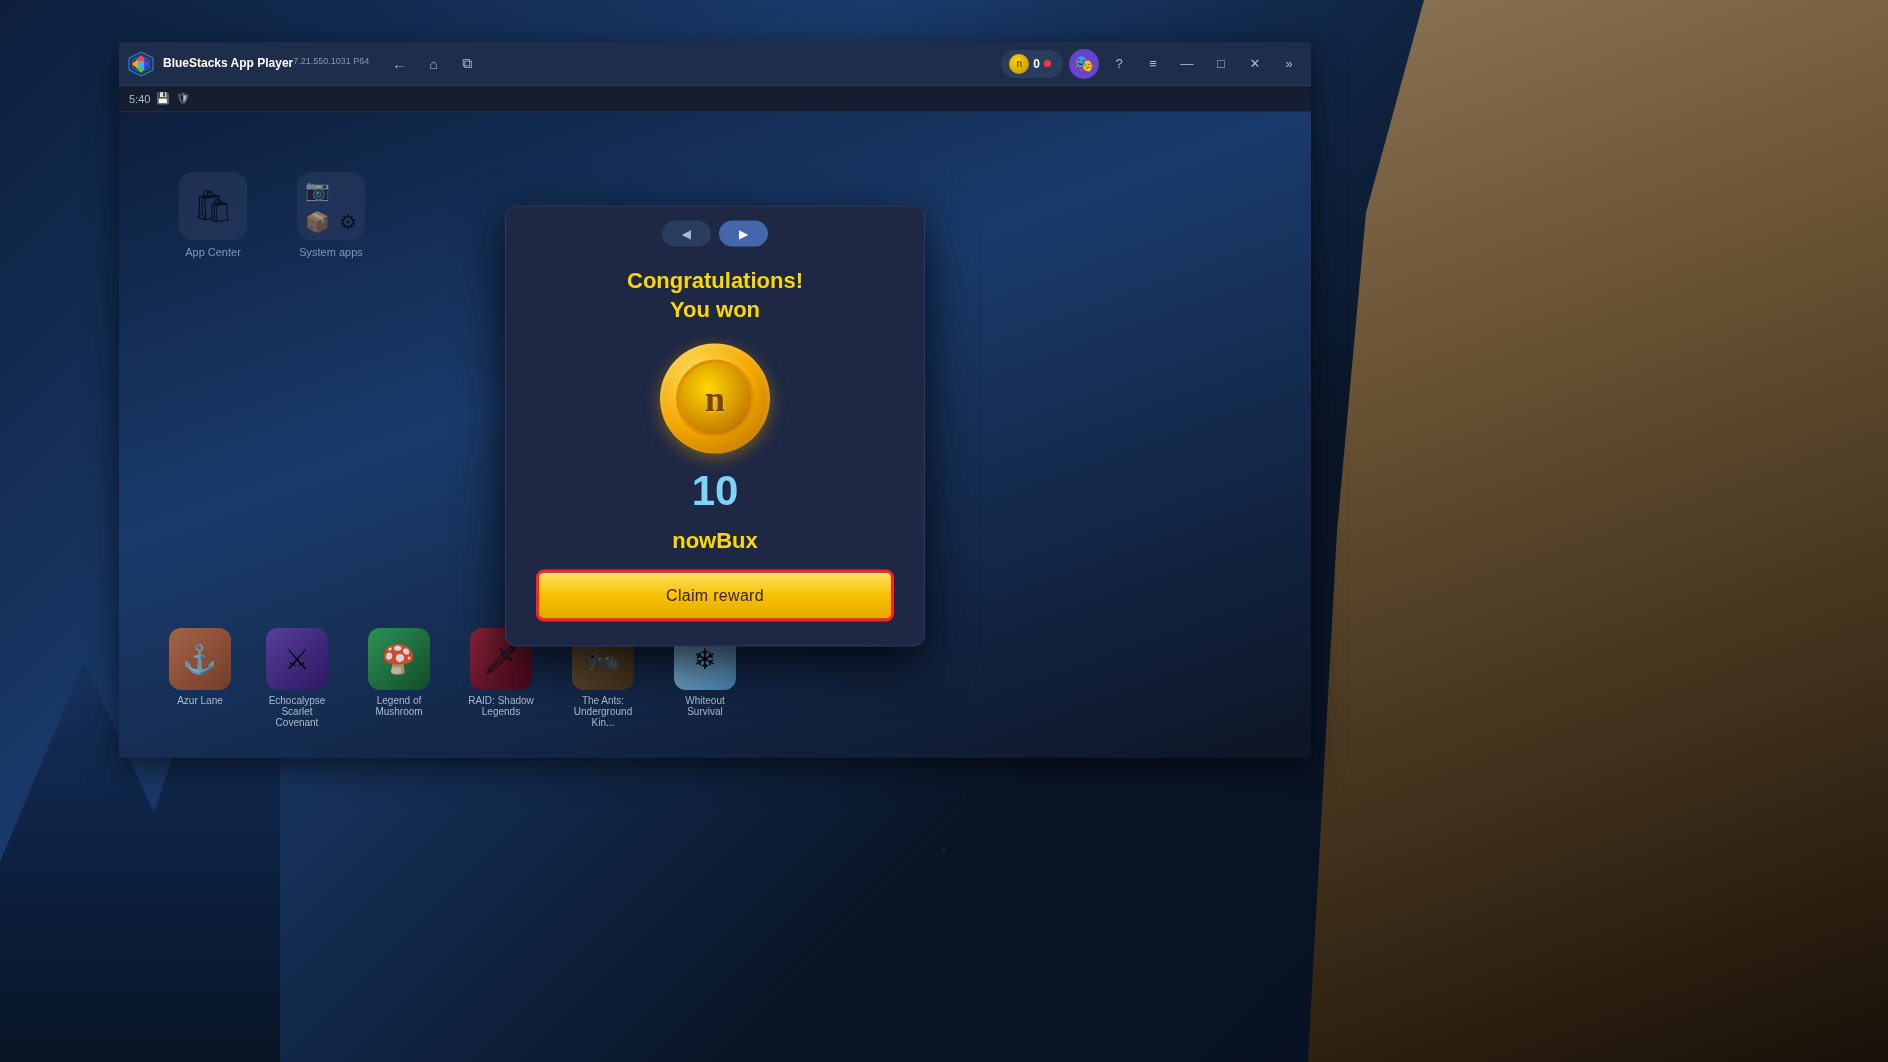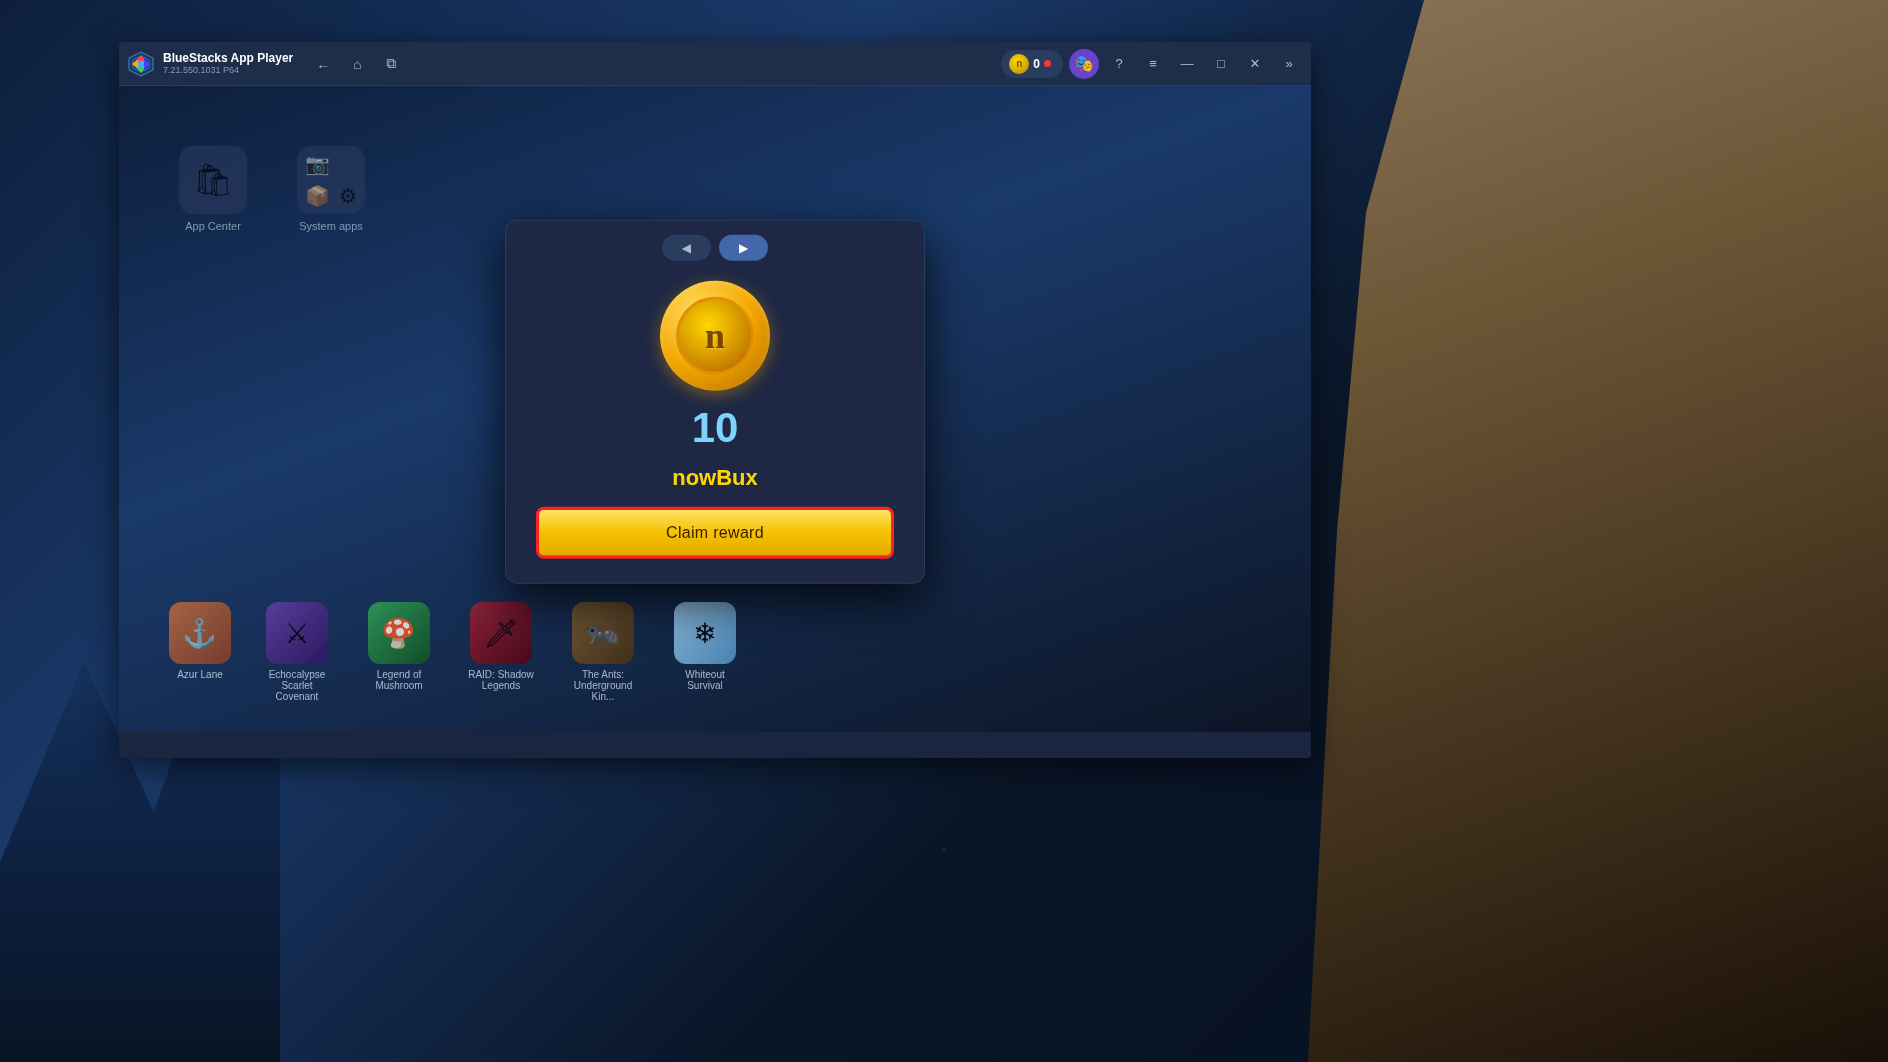--- a/index.html
+++ b/index.html
@@ -90,21 +90,20 @@
       display: flex;
       align-items: center;
       justify-content: center;
     }
     .bs-logo svg {
       width: 28px;
       height: 28px;
     }
     .title-text {
       display: flex;
-      flex-direction: column;
       margin-right: 16px;
     }
     .title-main {
       color: #ffffff;
       font-size: 12px;
       font-weight: 600;
       line-height: 1.2;
     }
     .title-sub {
       color: #8899bb;
@@ -481,20 +480,25 @@
       </button>
       <button class="window-control-btn">?</button>
       <button class="window-control-btn">≡</button>
       <button class="window-control-btn">—</button>
       <button class="window-control-btn">□</button>
       <button class="window-control-btn close">✕</button>
       <button class="window-control-btn">»</button>
     </div>
   </div>
 
+  <div class="status-bar">
+    <span class="status-time">5:40</span>
+    <span class="status-icon">💾</span>
+    <span class="status-icon">🛡</span>
+  </div>
 
   <div class="main-content">
 
     <div class="app-grid">
       <div class="app-icon-item">
         <div class="app-icon-box" style="background:#2a3a5e;">
           <span style="font-size:32px;">🛍</span>
         </div>
         <span class="app-icon-label">App Center</span>
       </div>
@@ -550,20 +554,24 @@
     <div class="reward-dialog">
       <div class="dialog-handle-left"></div>
       <div class="dialog-handle-right"></div>
 
       <div class="dialog-tabs">
         <button class="dialog-tab">◀</button>
         <button class="dialog-tab active">▶</button>
       </div>
 
       <div class="dialog-body">
+        <div class="congrats-title">
+          <span>Congratulations!</span><br>
+          <span>You won</span>
+        </div>
 
         <div class="reward-coin">
           <div class="reward-coin-outer">
             <div class="reward-coin-inner">
               <span class="reward-coin-letter">n</span>
             </div>
           </div>
         </div>
 
         <div class="reward-amount">10</div>

